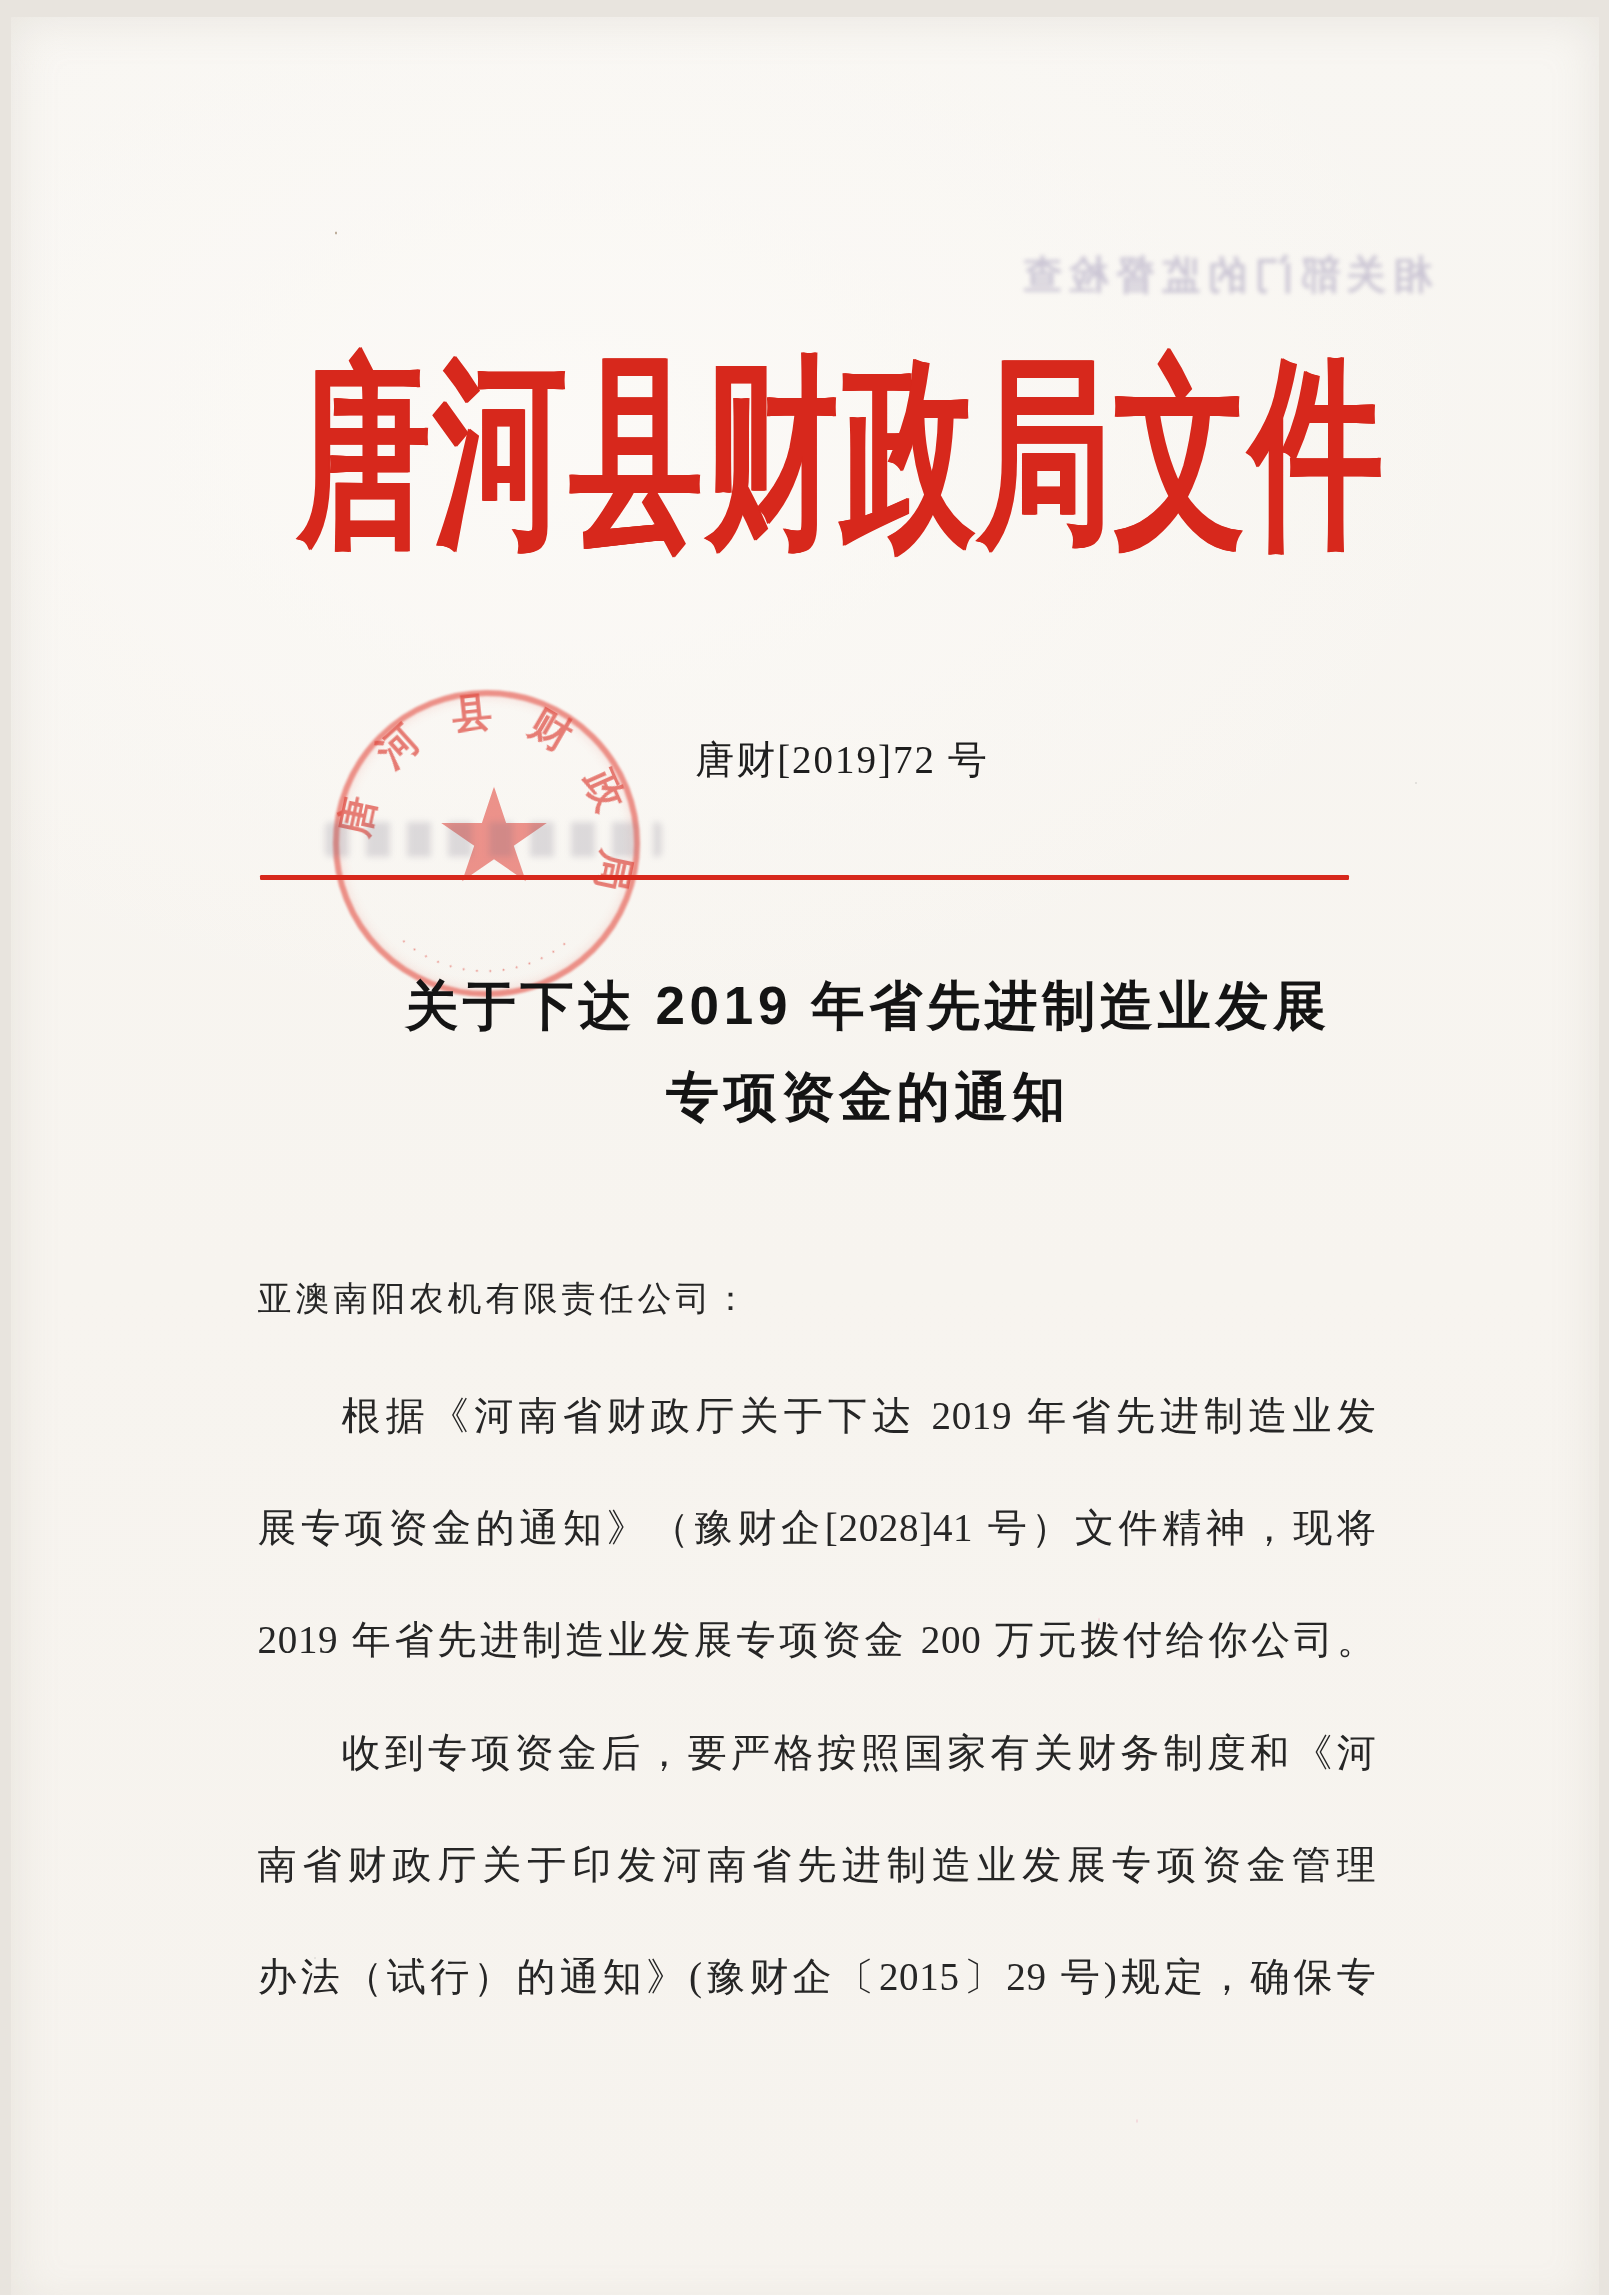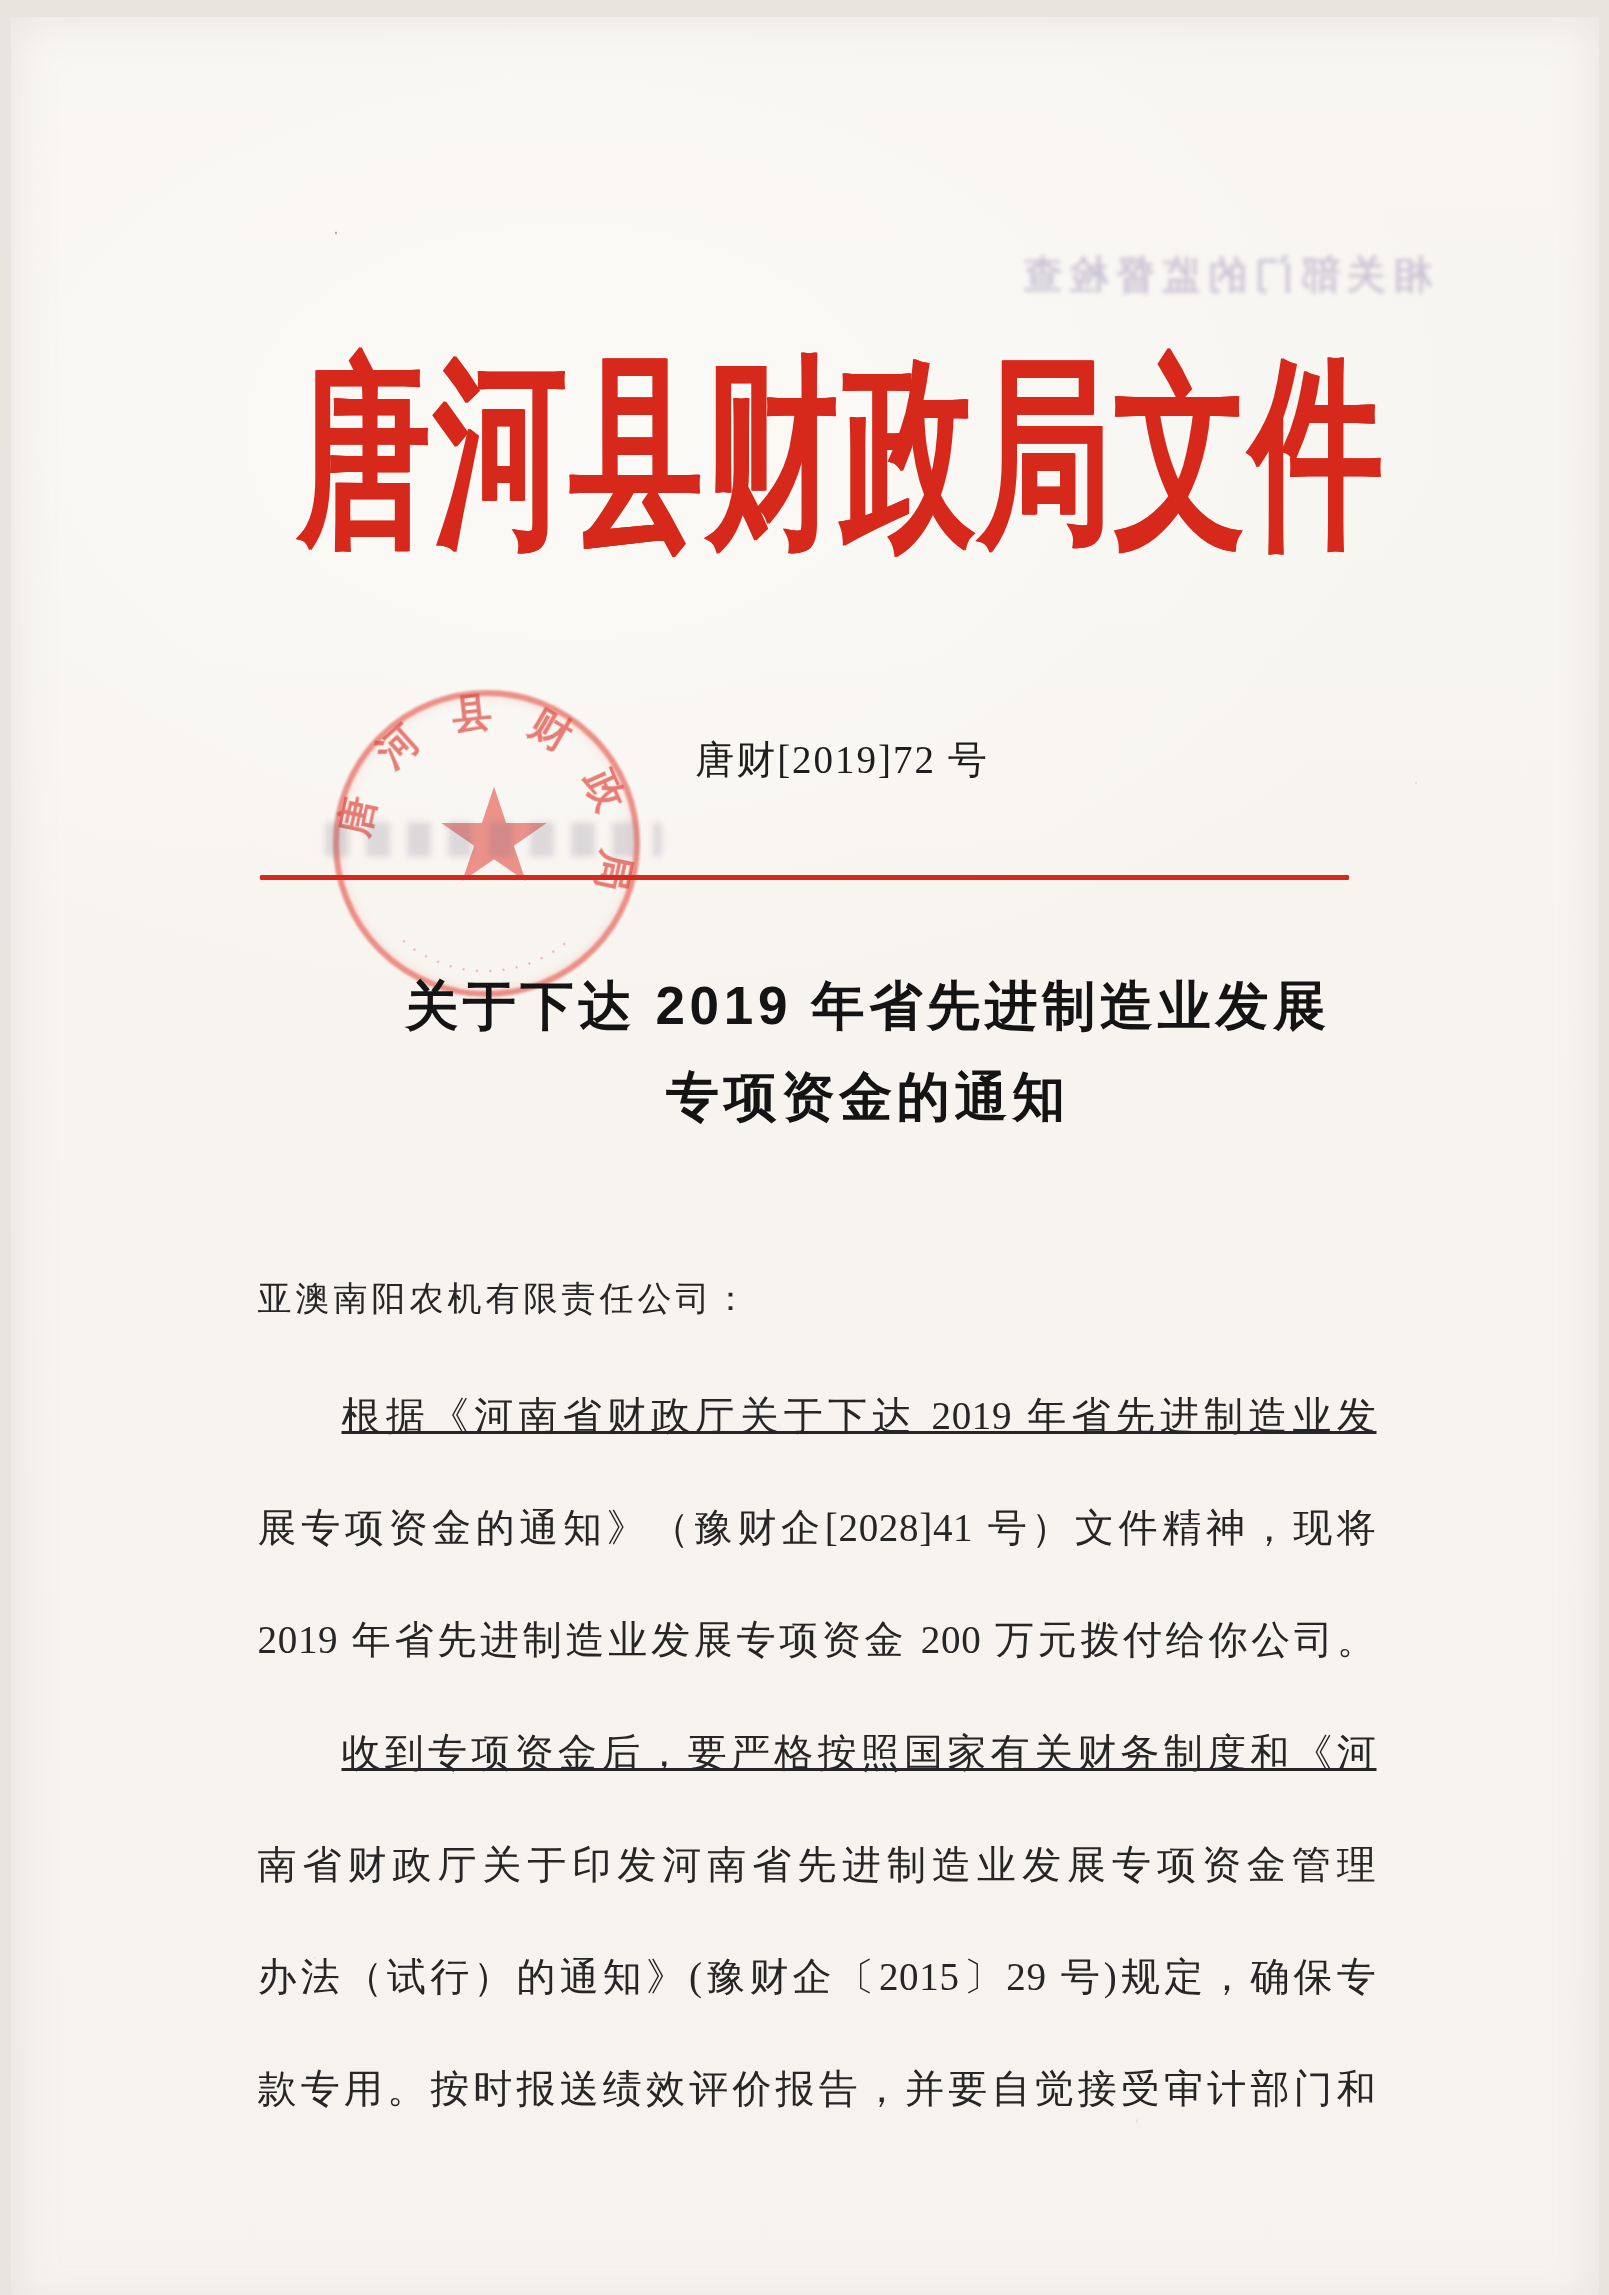--- a/index.html
+++ b/index.html
@@ -114,21 +114,21 @@
     font-size:34px;letter-spacing:4px;color:#262626;
     white-space:nowrap;
   }
   .body-line{
     position:absolute;left:247px;width:1119px;
     font-size:39px;line-height:1.25;color:#262626;
     text-align:justify;text-align-last:justify;
     letter-spacing:0.7px;
     box-sizing:border-box;
   }
-  .body-line.indent{padding-left:84px;text-decoration:underline;}
+  .body-line.indent{padding-left:84px;}
   .t0{top:1375px}.t1{top:1487px}.t2{top:1599px}
   .t3{top:1712px}.t4{top:1824px}.t5{top:1936px}.t6{top:2048px}
 </style>
 </head>
 <body>
 
 <div class="page">
 
   <div class="bleed-top">相关部门的监督检查</div>
 
@@ -175,16 +175,15 @@
   </div>
 
   <div class="salutation">亚澳南阳农机有限责任公司：</div>
 
   <div class="body-line indent t0">根据《河南省财政厅关于下达 2019 年省先进制造业发</div>
   <div class="body-line t1">展专项资金的通知》（豫财企[2028]41 号）文件精神，现将</div>
   <div class="body-line t2">2019 年省先进制造业发展专项资金 200 万元拨付给你公司。</div>
   <div class="body-line t4">南省财政厅关于印发河南省先进制造业发展专项资金管理</div>
   <div class="body-line indent t3">收到专项资金后，要严格按照国家有关财务制度和《河</div>
   <div class="body-line t5">办法（试行）的通知》(豫财企〔2015〕29 号)规定，确保专</div>
-  <div class="body-line t6">款专用。按时报送绩效评价报告，并要自觉接受审计部门和</div>
 
 </div>
 
 
 </body></html>

